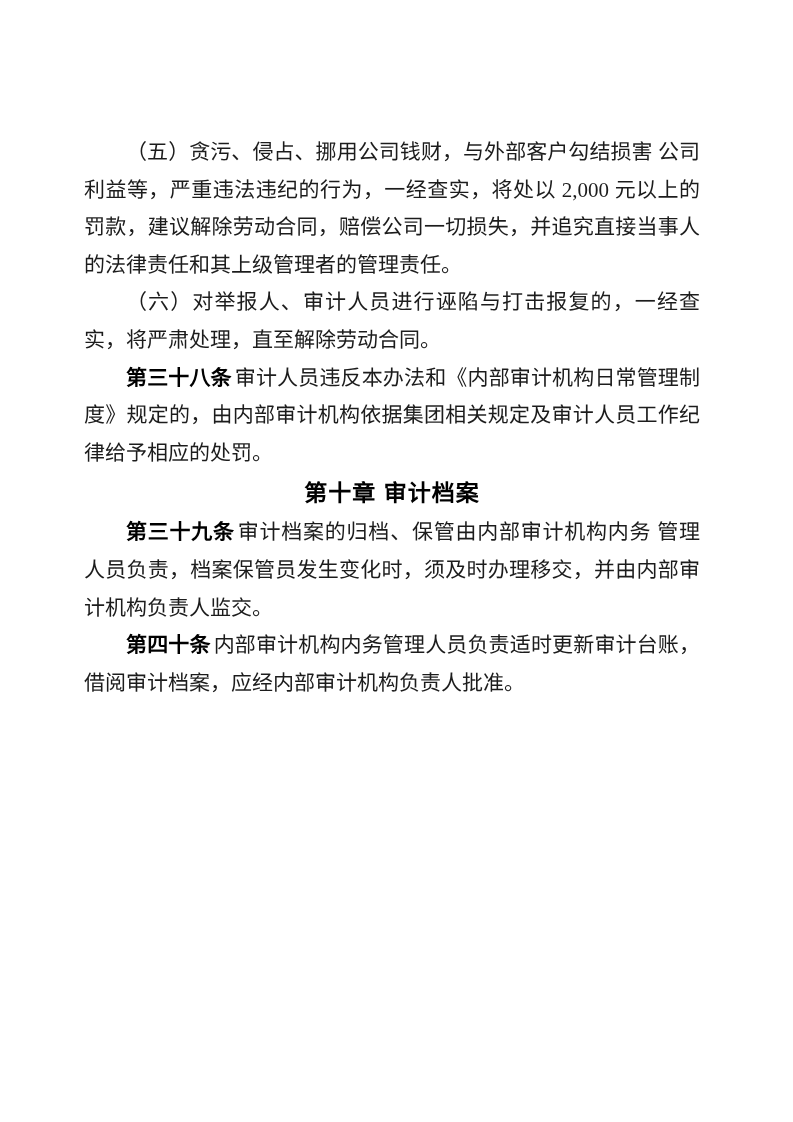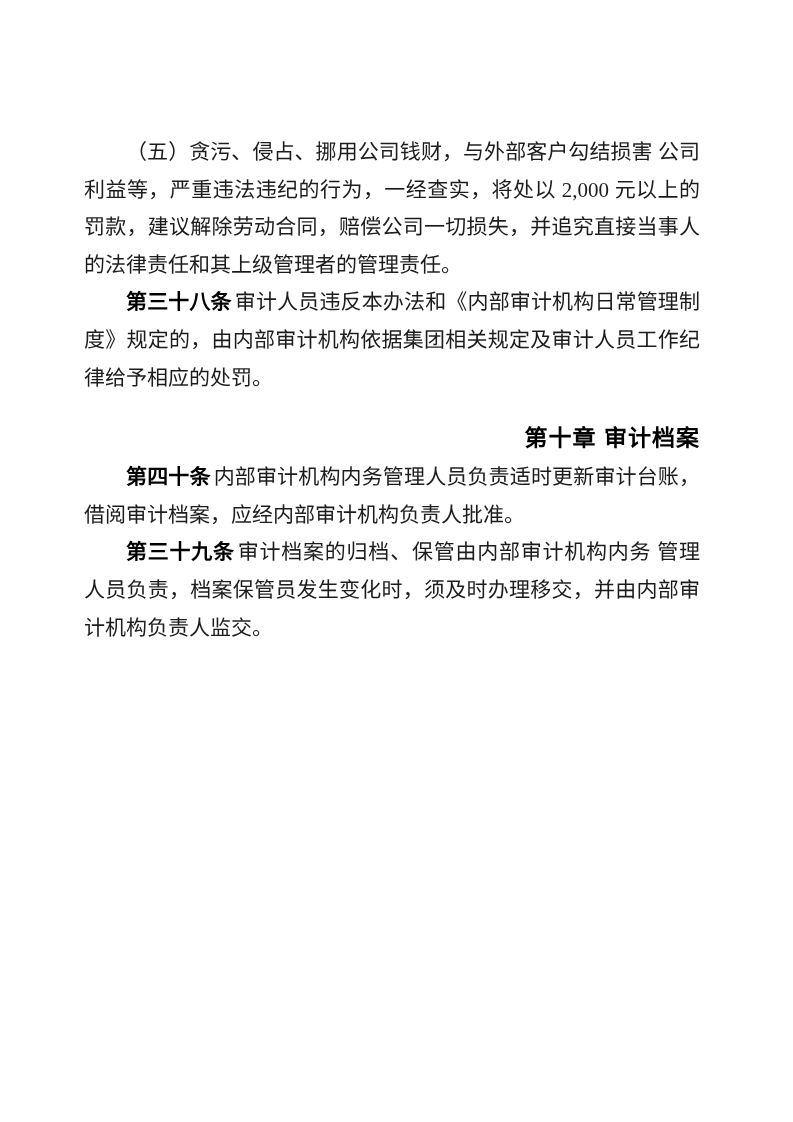--- a/index.html
+++ b/index.html
@@ -29,34 +29,35 @@
     text-indent: 42px;
     color: #1c1c1c;
     word-break: break-all;
   }
   p.para .lead {
     font-weight: bold;
     color: #000000;
     margin-right: 3px;
   }
   h2.chapter {
-    margin: 20px 0 0 0;
+    margin: 0 0 0 0;
     font-size: 23px;
     line-height: 42px;
     font-weight: bold;
-    text-align: right;
+    text-align: center;
     color: #000000;
     font-family: "Liberation Sans", sans-serif;
     letter-spacing: 1px;
   }
 </style>
 </head>
 <body>
 
 <div class="page">
   <div class="doc" id="doc">
       <p class="para"><span>（五）贪污、侵占、挪用公司钱财，与外部客户勾结损害 公司利益等，严重违法违纪的行为，一经查实，将处以 2,000 元以上的罚款，建议解除劳动合同，赔偿公司一切损失，并追究直接当事人的法律责任和其上级管理者的管理责任。</span></p>
+      <p class="para"><span>（六）对举报人、审计人员进行诬陷与打击报复的，一经查实，将严肃处理，直至解除劳动合同。</span></p>
       <p class="para"><b class="lead">第三十八条</b><span>审计人员违反本办法和《内部审计机构日常管理制度》规定的，由内部审计机构依据集团相关规定及审计人员工作纪律给予相应的处罚。</span></p>
       <h2 class="chapter">第十章 审计档案</h2>
+      <p class="para"><b class="lead">第三十九条</b><span>审计档案的归档、保管由内部审计机构内务 管理人员负责，档案保管员发生变化时，须及时办理移交，并由内部审计机构负责人监交。</span></p>
       <p class="para"><b class="lead">第四十条</b><span>内部审计机构内务管理人员负责适时更新审计台账，借阅审计档案，应经内部审计机构负责人批准。</span></p>
-      <p class="para"><b class="lead">第三十九条</b><span>审计档案的归档、保管由内部审计机构内务 管理人员负责，档案保管员发生变化时，须及时办理移交，并由内部审计机构负责人监交。</span></p>
     </div>
 </div>
 
 </body></html>

